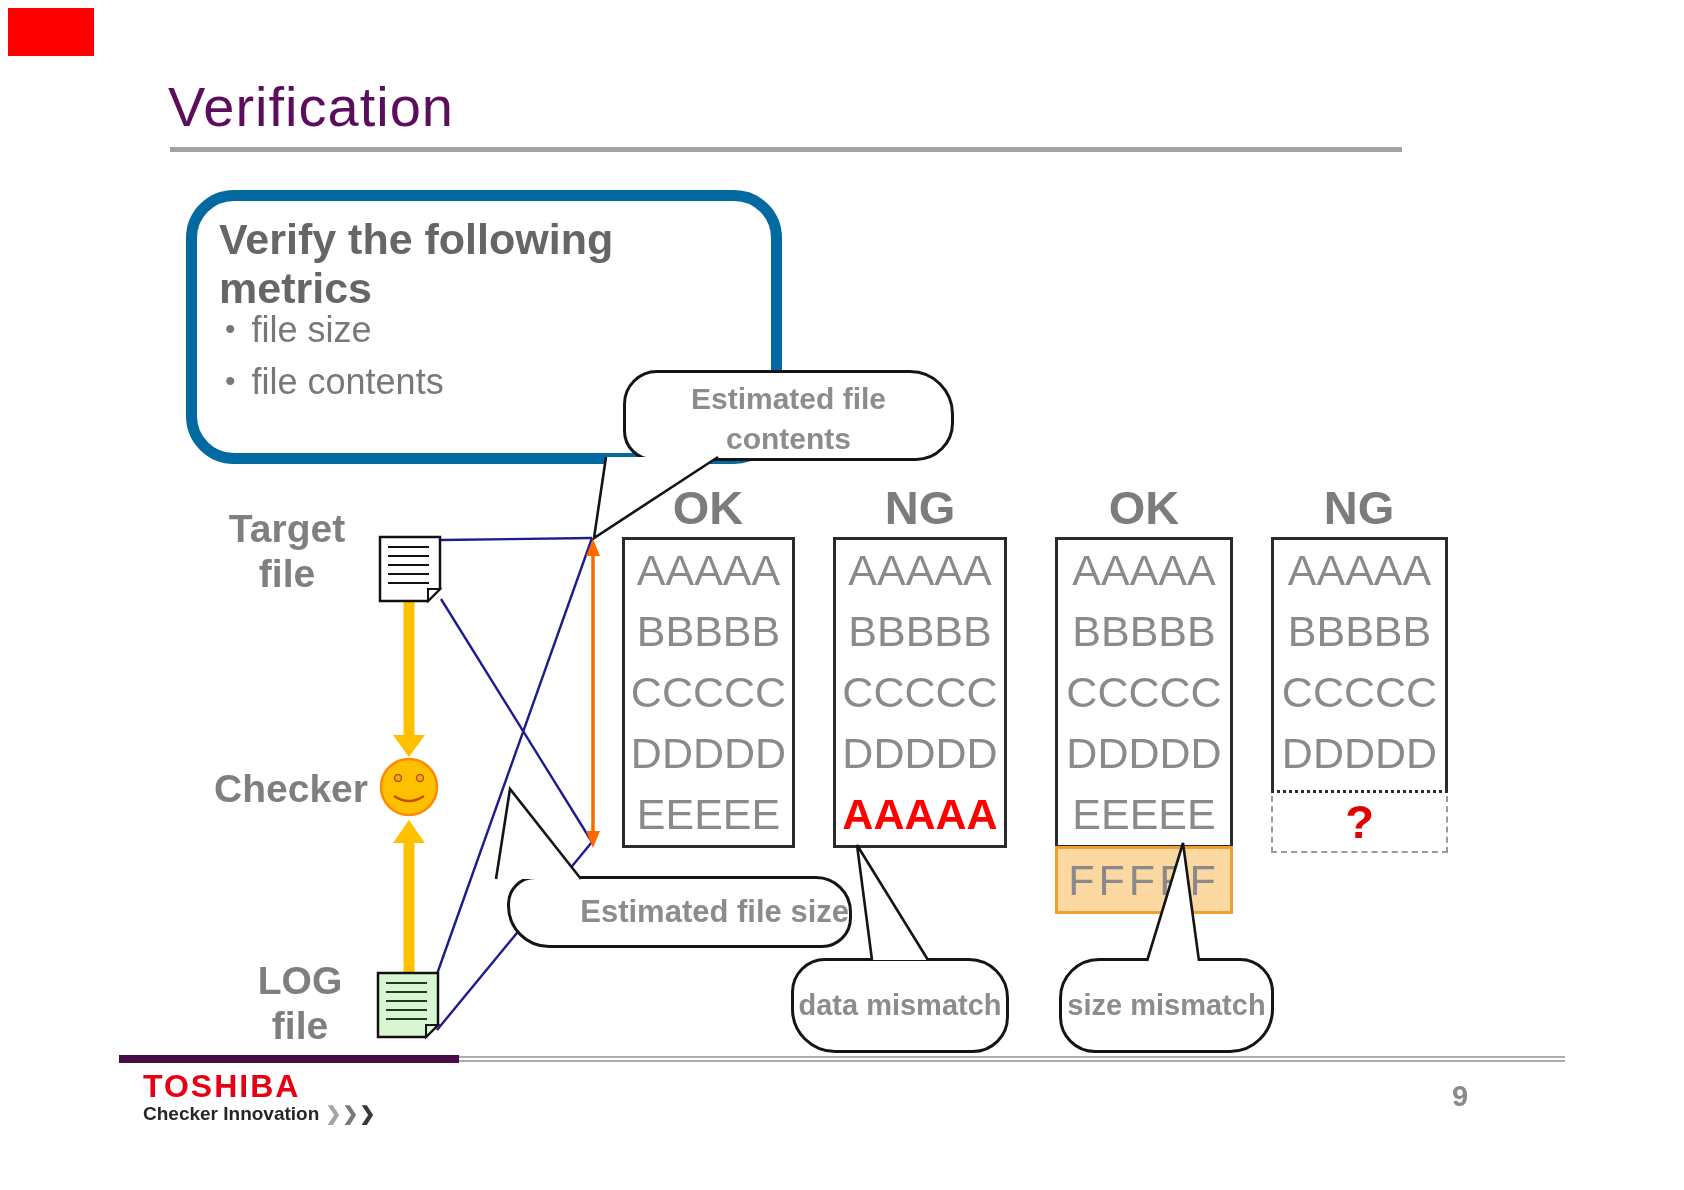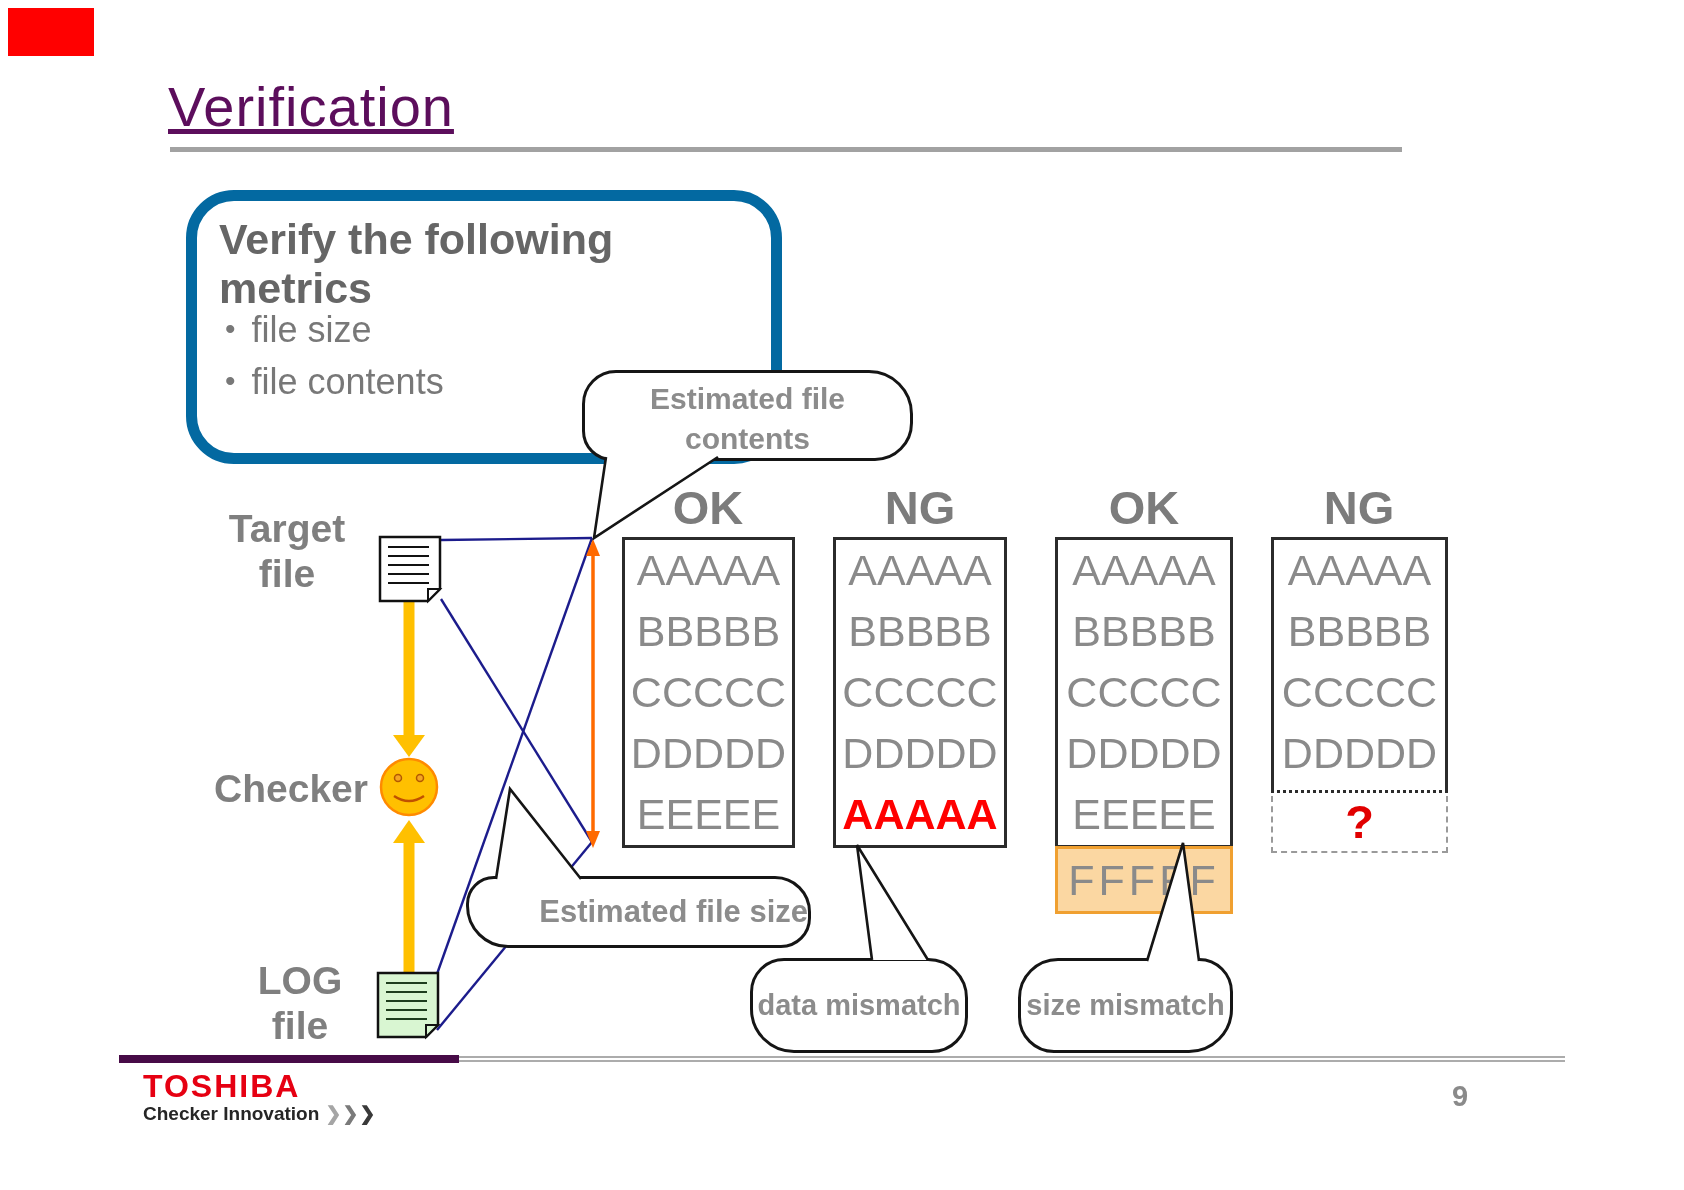--- a/index.html
+++ b/index.html
@@ -6,21 +6,21 @@
   #page{position:relative;width:1684px;height:1190px;background:#ffffff;overflow:hidden;
         font-family:"Liberation Sans",sans-serif;}
   .abs{position:absolute;}
   svg.layer{position:absolute;left:0;top:0;width:1684px;height:1190px;pointer-events:none;}
   #lines-layer{z-index:1;}
   #tail-layer{z-index:3;}
   .z2{z-index:2;}
 
   #red-marker{left:8px;top:8px;width:86px;height:48px;background:#ff0000;}
 
-  #slide-title{left:168px;top:74px;font-size:56px;color:#5c0e5c;letter-spacing:1px;text-decoration:underline;}
+  #slide-title{left:168px;top:74px;font-size:56px;color:#5c0e5c;letter-spacing:1px;}
   #title-rule{left:170px;top:147px;width:1232px;height:5px;background:#a2a2a2;}
 
   #metrics-box{left:186px;top:190px;width:596px;height:274px;box-sizing:border-box;
                border:11px solid #0369a1;border-radius:48px;background:#ffffff;}
   #metrics-title{position:absolute;left:22px;top:14px;font-size:43px;font-weight:bold;color:#666666;}
   .bullet{position:absolute;left:28px;font-size:36px;color:#787878;}
   .bullet::before{content:"\2022";font-size:30px;margin-right:16px;position:relative;top:-3px;}
   #bullet-0{top:92px;margin-top:16px;}
   #bullet-1{top:160px;}
 
@@ -44,21 +44,21 @@
                  border:2px dashed #9a9a9a;border-top:none;z-index:2;text-align:center;
                  font-size:47px;line-height:52px;font-weight:bold;color:#e10000;}
 
   .flow-label{position:absolute;font-size:39px;font-weight:bold;color:#7f7f7f;
               text-align:center;line-height:45px;z-index:2;}
   #target-label{left:203px;top:506px;width:168px;}
   #checker-label{left:168px;top:766px;width:200px;text-align:right;}
   #log-label{left:225px;top:958px;width:150px;}
 
   .callout{position:absolute;background:#ffffff;border:3px solid #151515;z-index:2;
-           color:#8c8c8c;font-weight:bold;text-align:center;}
+           color:#8c8c8c;font-weight:bold;text-align:center;margin-left:41px;}
   #callout-contents{left:582px;top:370px;width:331px;height:91px;box-sizing:border-box;
                     border-radius:34px 44px 38px 30px;font-size:30px;line-height:40px;
                     padding-top:6px;}
   #callout-size{left:466px;top:876px;width:345px;height:72px;box-sizing:border-box;
                 border-radius:28px 36px 30px 42px;font-size:31px;line-height:66px;text-align:right;}
   #callout-data{left:750px;top:958px;width:218px;height:95px;box-sizing:border-box;
                 border-radius:34px 40px 36px 44px;font-size:29px;line-height:89px;}
   #callout-sizemm{left:1018px;top:958px;width:215px;height:95px;box-sizing:border-box;
                   border-radius:40px 34px 44px 36px;font-size:29px;line-height:89px;}
 

